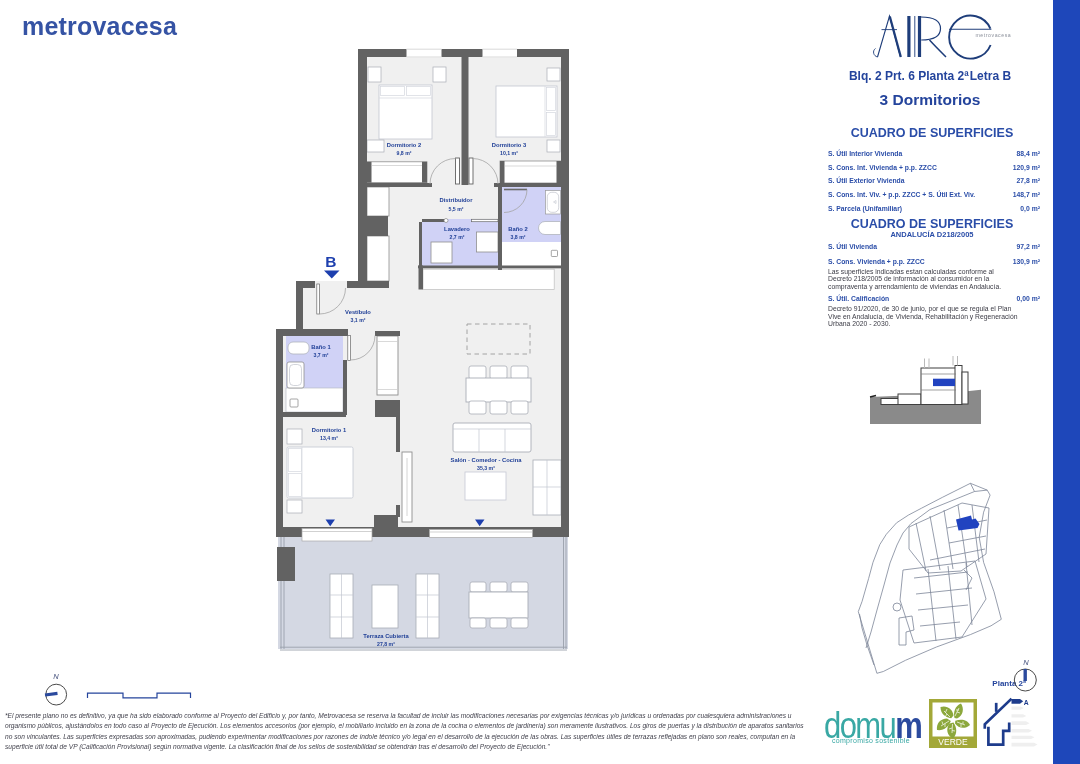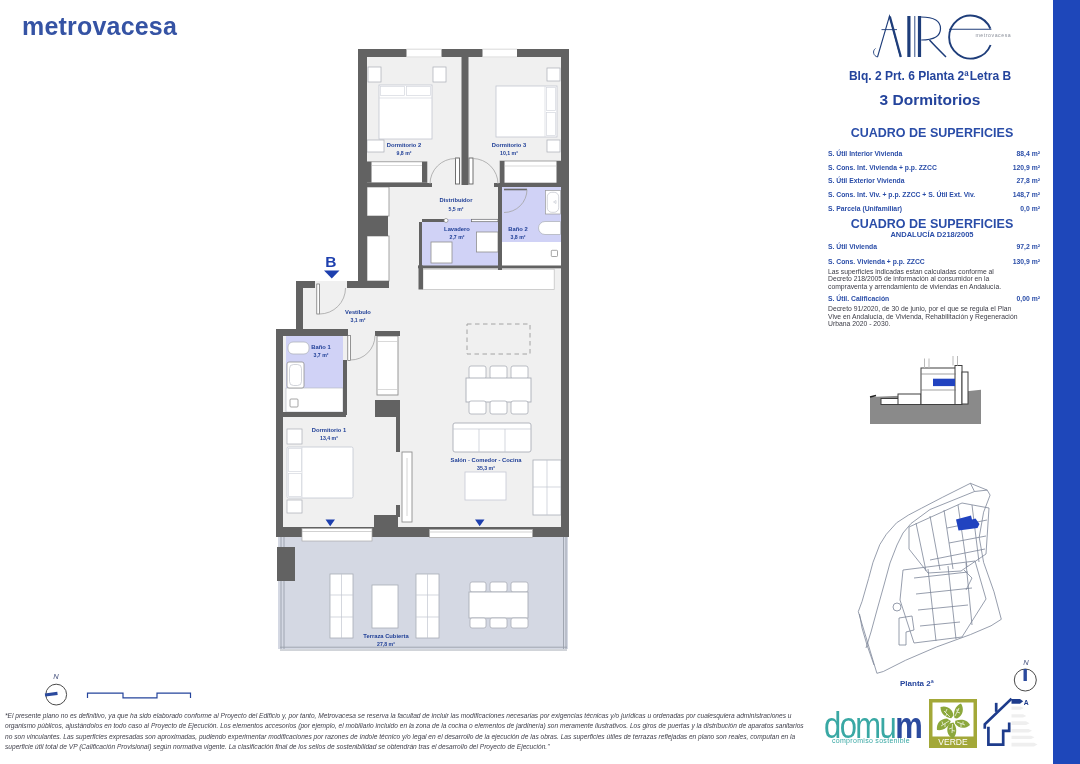--- a/index.html
+++ b/index.html
@@ -63,21 +63,21 @@
     </div>
   <div style="color:#3c3c46;line-height:7.8px;margin-top:3px;">Decreto 91/2020, de 30 de junio, por el que se regula el Plan<br>Vive en Andalucía, de Vivienda, Rehabilitación y Regeneración<br>Urbana 2020 - 2030.</div>
 </div>
 
 <div class="abs" style="left:5px;top:711px;width:1000px;font-size:6.6px;font-style:italic;color:#42424d;line-height:10.45px;white-space:nowrap;">*El presente plano no es definitivo, ya que ha sido elaborado conforme al Proyecto del Edificio y, por tanto, Metrovacesa se reserva la facultad de incluir las modificaciones necesarias por exigencias técnicas y/o jurídicas u ordenadas por cualesquiera administraciones u<br>organismo públicos, ajustándolos en todo caso al Proyecto de Ejecución. Los elementos accesorios (por ejemplo, el mobiliario incluido en la zona de la cocina o elementos de jardinería) son meramente ilustrativos. Los giros de puertas y la distribución de aparatos sanitarios<br>no son vinculantes. Las superficies expresadas son aproximadas, pudiendo experimentar modificaciones por razones de índole técnico y/o legal en el desarrollo de la ejecución de las obras. Las superficies útiles de terrazas reflejadas en plano son reales, computan en la<br>superficie útil total de VP (Calificación Provisional) según normativa vigente. La clasificación final de los sellos de sostenibilidad se obtendrán tras el desarrollo del Proyecto de Ejecución."</div>
 
 <div class="abs" style="left:824px;top:705px;font-size:31px;letter-spacing:-1.6px;transform:scaleY(1.17);transform-origin:0 0;color:#39a8a4;">domu<span style="font-weight:bold;color:#2b4a9e;">m</span></div>
 
 <div class="abs" style="left:832px;top:736.5px;font-size:7px;letter-spacing:0.3px;color:#39a8a4;">compromiso sostenible</div>
 
-<div class="abs" style="left:900px;top:679px;width:126px;text-align:left;font-size:8px;font-weight:bold;color:#24449c;">Planta 2ª</div>
+<div class="abs" style="left:900px;top:679px;width:126px;text-align:right;font-size:8px;font-weight:bold;color:#24449c;">Planta 2ª</div>
 
 <svg class="abs" style="left:0;top:0;" width="1080" height="764" viewBox="0 0 1080 764">
 <g id="floorplan">
 
 <path d="M358,49 H569 V537 H276 V329 H296 V288 H358 Z" fill="#f0f0f0"></path>
 
 <rect x="278" y="537" width="290" height="112" fill="#d4d8e3"></rect>
 
 <rect x="422" y="222" width="76" height="44" fill="#d0d2f6"></rect>
 

